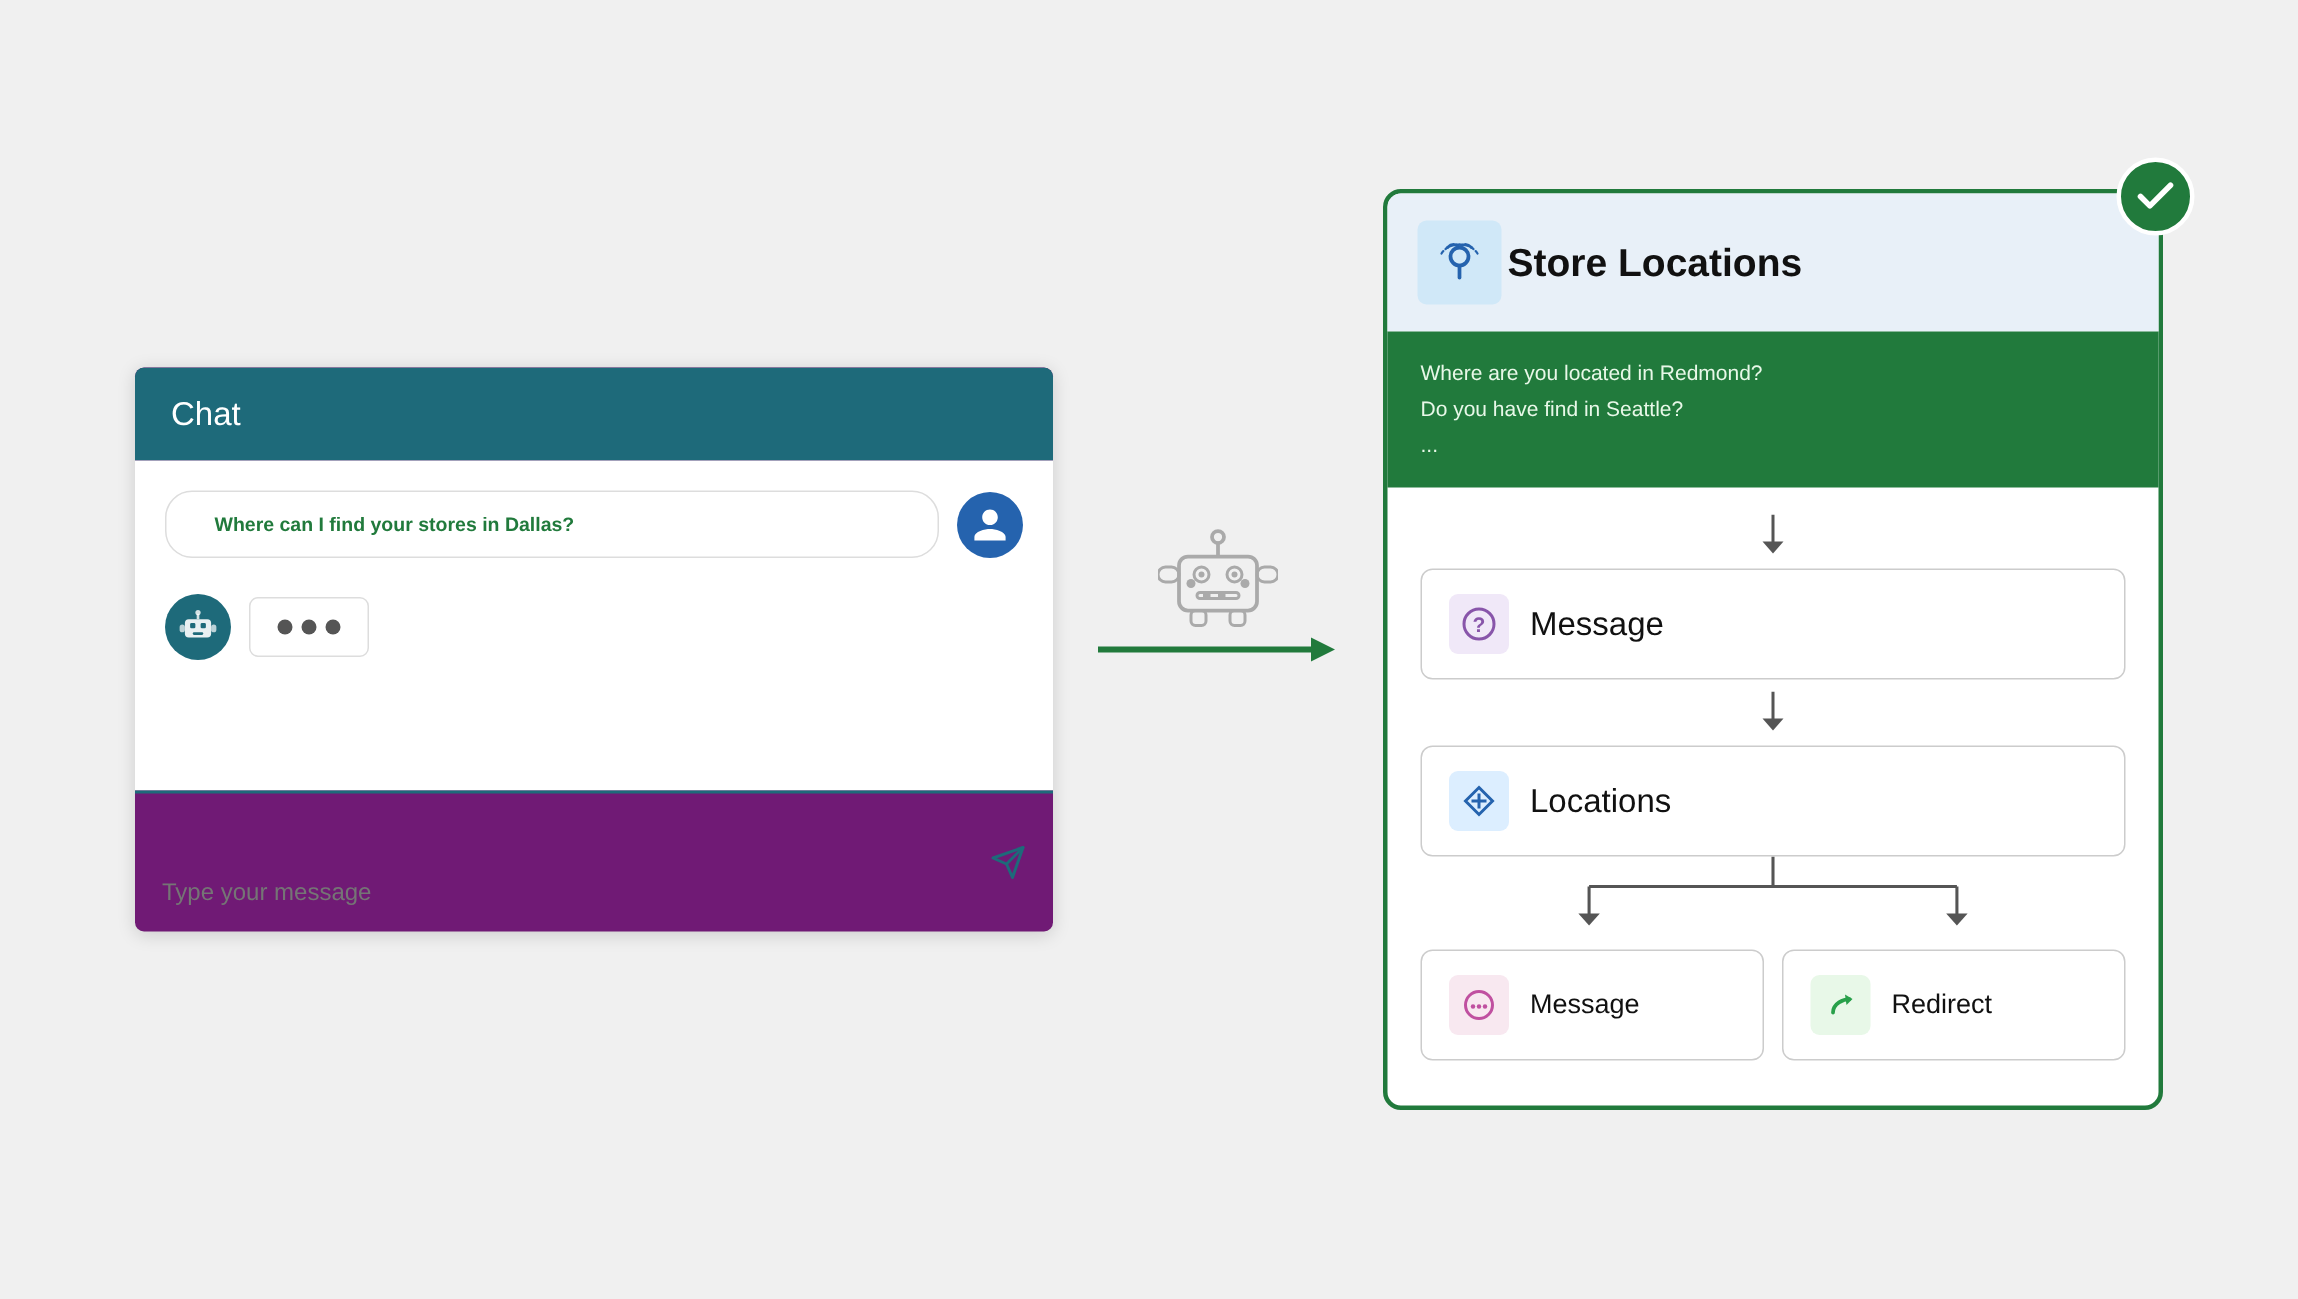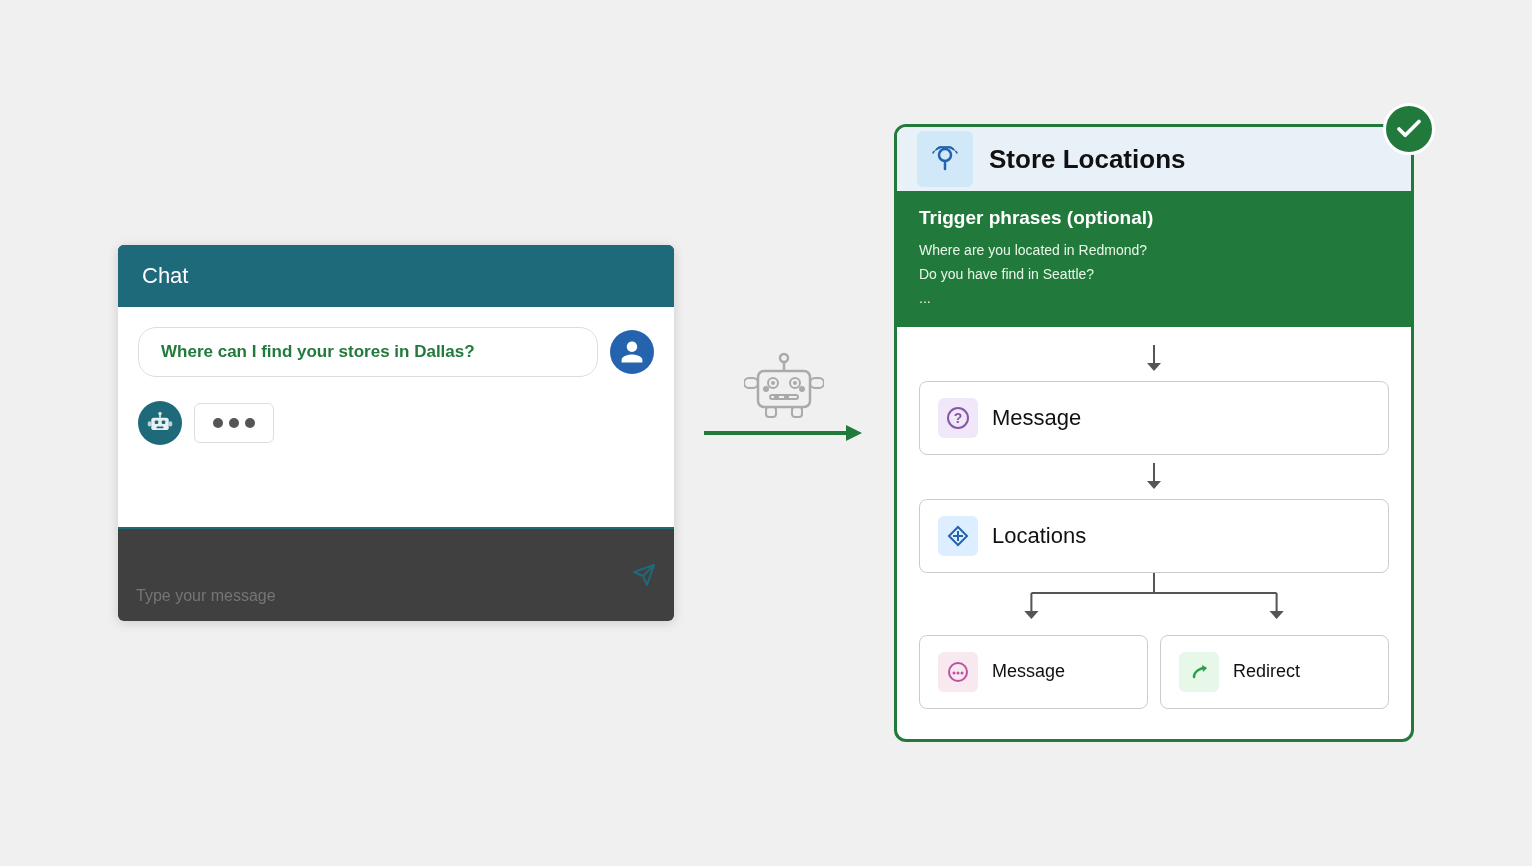--- a/index.html
+++ b/index.html
@@ -18,22 +18,22 @@
       align-items: center;
       justify-content: center;
       width: 100%;
       height: 100%;
       position: relative;
       gap: 0;
     }
 
     
     .chat-panel {
-      width: 556px;
-      background: #404040;
+      width: 612px;
+      background: #701a75;
       border-radius: 6px;
       box-shadow: 0 2px 12px rgba(0,0,0,0.15);
       overflow: hidden;
       margin-left: 40px;
     }
     .chat-header {
       background: #1e6a7a;
       color: #fff;
       padding: 18px 24px;
       font-size: 22px;
@@ -47,22 +47,22 @@
     .chat-message-row {
       display: flex;
       align-items: center;
       gap: 12px;
       margin-bottom: 24px;
     }
     .chat-bubble {
       background: #fff;
       border: 1px solid #ddd;
       border-radius: 18px;
-      padding: 14px 22px;
-      font-size: 17px;
+      padding: 14px 32px;
+      font-size: 13px;
       color: #217a3c;
       font-weight: 600;
       flex: 1;
     }
     .user-avatar {
       width: 44px;
       height: 44px;
       border-radius: 50%;
       background: #2563ae;
       display: flex;
@@ -165,22 +165,22 @@
       border-radius: 12px;
       position: relative;
       padding-bottom: 20px;
       margin-right: 40px;
     }
     .flow-header {
       display: flex;
       align-items: center;
       background: #e8f0f8;
       border-radius: 9px 9px 0 0;
-      padding: 4px 20px;
-      gap: 16px;
+      padding: 18px 20px;
+      gap: 4px;
       border-bottom: none;
     }
     .flow-header-icon {
       background: #d0e8f8;
       border-radius: 6px;
       width: 56px;
       height: 56px;
       display: flex;
       align-items: center;
       justify-content: center;
@@ -384,23 +384,20 @@
           <path d="M10 8 Q14 4 18 8" stroke="#2563ae" stroke-width="2" fill="none" stroke-linecap="round"></path>
           <path d="M26 8 Q22 4 18 8" stroke="#2563ae" stroke-width="2" fill="none" stroke-linecap="round"></path>
           <path d="M6 12 Q10 6 18 6" stroke="#2563ae" stroke-width="1.5" fill="none" stroke-linecap="round" stroke-dasharray="2,2"></path>
           <path d="M30 12 Q26 6 18 6" stroke="#2563ae" stroke-width="1.5" fill="none" stroke-linecap="round" stroke-dasharray="2,2"></path>
         </svg>
       </div>
       <div class="flow-header-title">Store Locations</div>
     </div>
 
     <div class="trigger-section">
-      <div class="trigger-title">
-        <span>Trigger phrases (optional)</span>
-      </div>
       <div class="trigger-phrase">
         <div>Where are you located in Redmond?</div>
         <div>Do you have find in Seattle?</div>
         <div>...</div>
       </div>
     </div>
 
     <div class="flow-body">
 
       <div class="flow-arrow-down">

